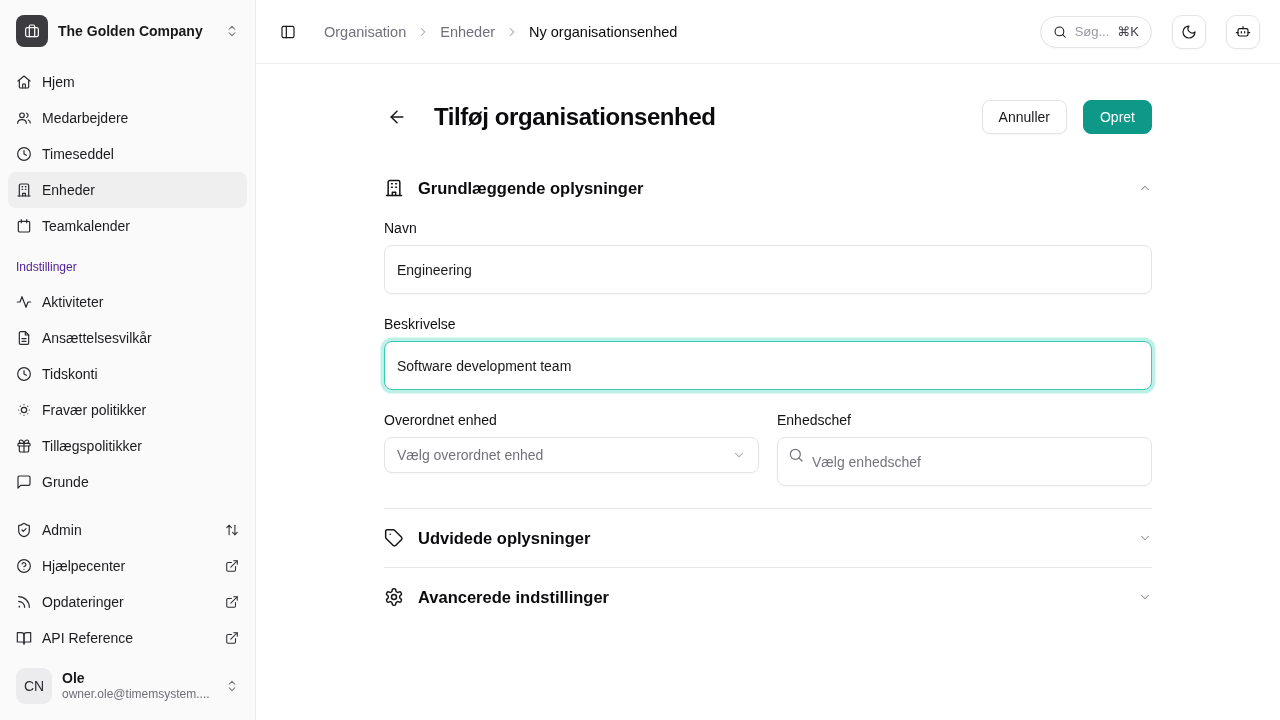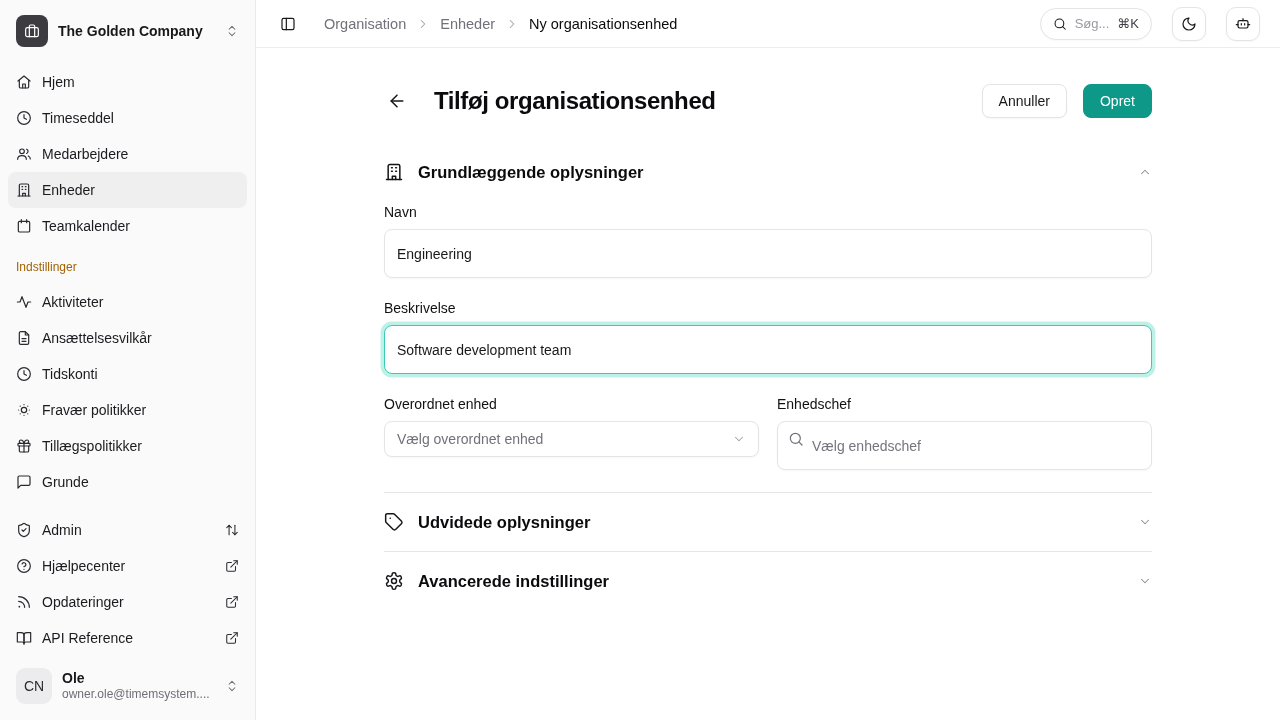--- a/index.html
+++ b/index.html
@@ -16,31 +16,31 @@
   .sidebar { width:256px; background:#fafafa; border-right:1px solid #ebebee; display:flex; flex-direction:column; flex-shrink:0; }
   .sb-header { height:62px; display:flex; align-items:center; gap:10px; padding:12px 16px; cursor:pointer; }
   .logo-box { width:32px; height:32px; border-radius:8px; background:#3b3b40; color:#fff; display:flex; align-items:center; justify-content:center; flex-shrink:0; }
   .sb-header .co-name { font-size:14px; font-weight:700; flex:1; white-space:nowrap; }
   .muted-ic { color:#6f6f77; }
   .sb-nav { padding:2px 0 0; }
   .sb-item { height:36px; margin:0 8px; padding:0 8px; border-radius:8px; display:flex; align-items:center; gap:10px; font-size:14px; color:#1b1b1f; cursor:pointer; }
   .sb-item .ic { color:#2b2b30; flex-shrink:0; }
   .sb-item.active { background:#efeff0; }
   .sb-item .trail { margin-left:auto; color:#a2a2a9; }
-  .sb-group-label { padding:16px 16px 8px; font-size:12px; color:#a16207; }
+  .sb-group-label { padding:16px 16px 8px; font-size:12px; color:#4c1d95; }
   .sb-footer { margin-top:auto; }
   .user-row { display:flex; align-items:center; gap:10px; margin:6px 8px 10px; padding:6px 8px; border-radius:8px; cursor:pointer; }
   .avatar { width:36px; height:36px; border-radius:9px; background:#ececee; color:#2b2b30; font-size:14px; display:flex; align-items:center; justify-content:center; flex-shrink:0; }
   .user-meta { flex:1; min-width:0; }
   .user-name { font-size:14px; font-weight:700; line-height:17px; }
   .user-email { font-size:12px; color:#6f6f77; line-height:15px; white-space:nowrap; overflow:hidden; }
 
   
   .main { flex:1; display:flex; flex-direction:column; min-width:0; }
-  .topbar { height:48px; display:flex; align-items:center; padding:0 20px 0 18px; border-bottom:1px solid #ededef; background:#fff; flex-shrink:0; }
+  .topbar { height:64px; display:flex; align-items:center; padding:0 20px 0 18px; border-bottom:1px solid #ededef; background:#fff; flex-shrink:0; }
   .icon-btn-plain { width:28px; height:28px; border:none; background:transparent; display:flex; align-items:center; justify-content:center; border-radius:6px; color:#18181b; cursor:pointer; }
   .breadcrumb { display:flex; align-items:center; gap:10px; margin-left:22px; font-size:14.5px; }
   .crumb { color:#71717a; cursor:pointer; }
   .crumb-sep { color:#a1a1aa; }
   .crumb.current { color:#0b0b0e; cursor:default; }
   .topbar-right { margin-left:auto; display:flex; align-items:center; gap:20px; }
   .search-pill { display:flex; align-items:center; gap:8px; height:32px; padding:0 12px; border:1px solid #e4e4e7; border-radius:16px; background:#fff; cursor:pointer; box-shadow:0 1px 2px rgba(0,0,0,.03); }
   .search-pill .ph { font-size:13px; color:#9a9aa2; }
   .search-pill .kbd { font-size:13px; color:#3f3f46; }
   .sq-btn { width:34px; height:34px; border:1px solid #e4e4e7; border-radius:10px; background:#fff; display:flex; align-items:center; justify-content:center; color:#18181b; cursor:pointer; box-shadow:0 1px 2px rgba(0,0,0,.03); }
@@ -111,36 +111,36 @@
               <path d="M3 10.5 12 3l9 7.5"></path>
               <path d="M5 9v10a2 2 0 0 0 2 2h10a2 2 0 0 0 2-2V9"></path>
               <path d="M10 21v-6h4v6"></path>
             </svg>
           </span>
         <span>Hjem</span>
       </div>
       <div class="sb-item">
         <span>
             <svg class="ic" viewBox="0 0 24 24">
-              <circle cx="12" cy="12" r="9.5"></circle>
-              <path d="M12 7v5l3.5 2"></path>
-            </svg>
-          </span>
-        <span>Timeseddel</span>
-      </div>
-      <div class="sb-item">
-        <span>
-            <svg class="ic" viewBox="0 0 24 24">
               <circle cx="9" cy="8" r="3.5"></circle>
               <path d="M2.5 20c0-3.5 3-5.5 6.5-5.5s6.5 2 6.5 5.5"></path>
               <path d="M16 4.8a3.5 3.5 0 0 1 0 6.4"></path>
               <path d="M18.5 14.9c1.9.8 3 2.4 3 4.6"></path>
             </svg>
           </span>
         <span>Medarbejdere</span>
+      </div>
+      <div class="sb-item">
+        <span>
+            <svg class="ic" viewBox="0 0 24 24">
+              <circle cx="12" cy="12" r="9.5"></circle>
+              <path d="M12 7v5l3.5 2"></path>
+            </svg>
+          </span>
+        <span>Timeseddel</span>
       </div>
       <div class="sb-item active">
         <span>
             <svg class="ic" viewBox="0 0 24 24">
               <path d="M5 21V5a2 2 0 0 1 2-2h10a2 2 0 0 1 2 2v16"></path>
               <path d="M3 21h18"></path>
               <path d="M9 7h1"></path>
               <path d="M14 7h1"></path>
               <path d="M9 11h1"></path>
               <path d="M14 11h1"></path>

